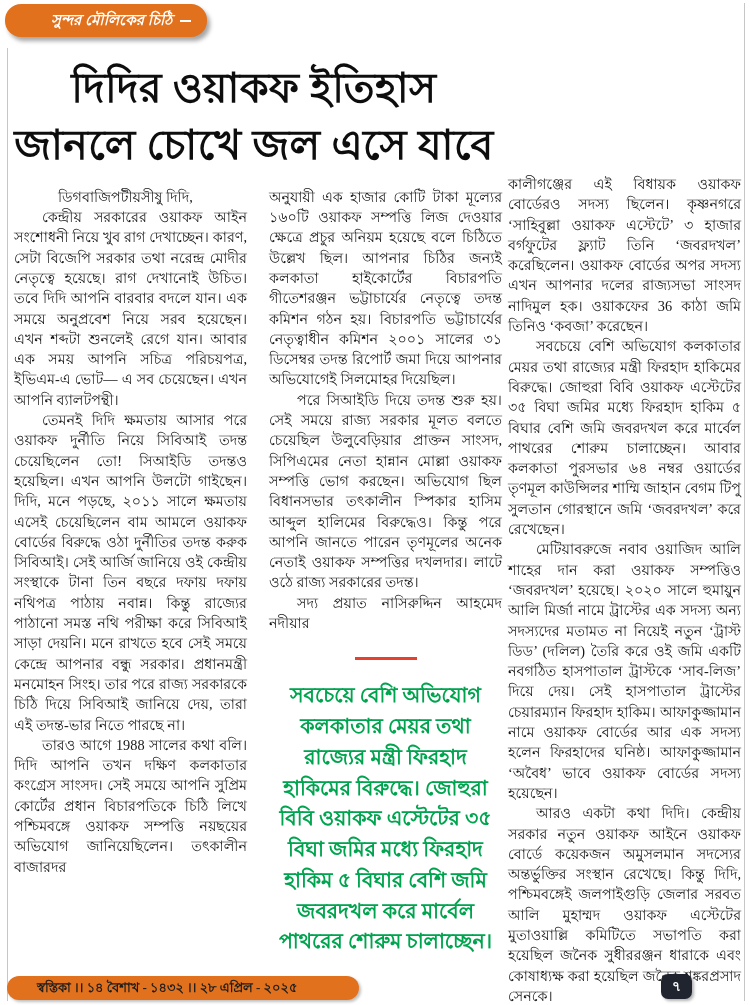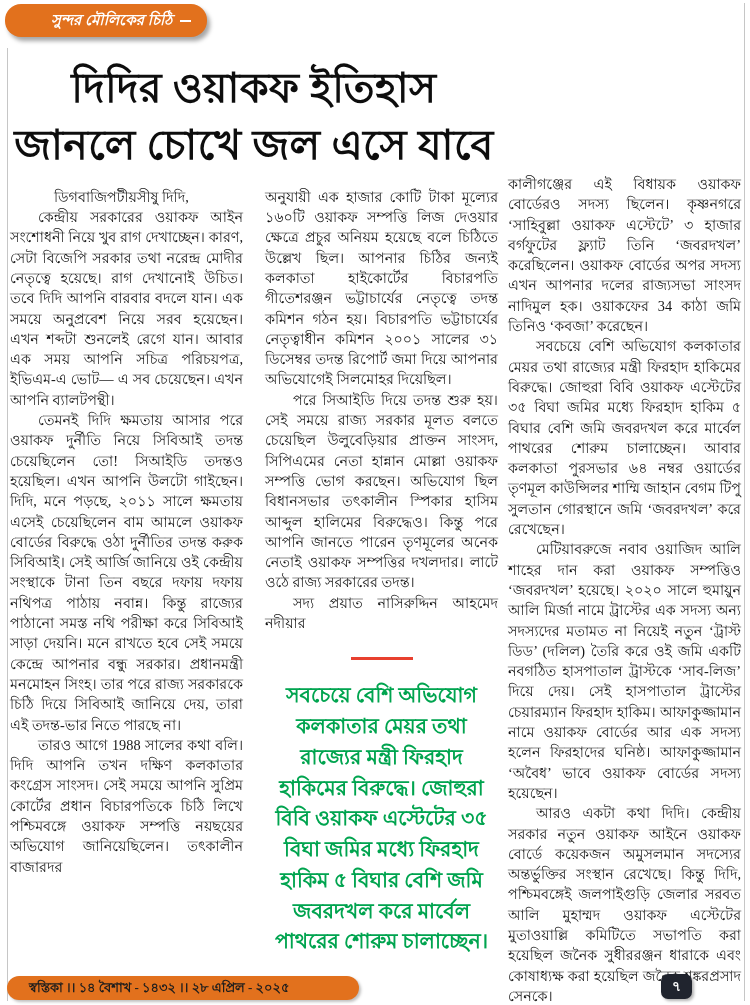--- a/index.html
+++ b/index.html
@@ -33,21 +33,21 @@
     font-size:15px;white-space:nowrap;
     font-family:"Liberation Serif","DejaVu Serif",serif;
   }
   .banner-rule{flex:1;height:2px;background:#ffffff;margin-left:8px;}
 
   
   .content{
     position:absolute;left:14px;right:10px;top:46px;bottom:30px;
     display:flex;gap:14px;
   }
-  .main-left{width:480px;flex:none;display:flex;flex-direction:column;align-items:center;}
+  .main-left{width:480px;flex:none;display:flex;flex-direction:column;}
   .headline{
     text-align:center;font-weight:bold;color:#0d0d0d;
     font-size:41px;line-height:1.4;letter-spacing:.5px;
     margin:14px 0 12px;
   }
   .cols{display:flex;gap:22px;flex:1;}
   .col{
     width:233px;flex:none;
     text-align:justify;font-size:14.3px;line-height:1.42;color:#161616;
   }
@@ -61,21 +61,21 @@
   .pull-quote{
     color:var(--quote_green);font-weight:bold;
     font-size:20.5px;line-height:1.5;text-align:center;
   }
 
   
   .footer{position:absolute;left:7px;right:0;bottom:5px;height:26px;}
   .issue-bar{
     position:absolute;left:0;bottom:0;width:352px;height:24px;
     background:var(--banner_bg);border-radius:12px;
-    display:flex;align-items:center;padding-left:22px;
+    display:flex;align-items:center;padding-left:30px;
     box-shadow:2px 2px 3px rgba(0,0,0,.25);
   }
   .issue-text{color:#1d1d1d;font-weight:bold;font-size:13px;white-space:nowrap;}
   .page-badge{
     position:absolute;right:58px;bottom:1px;width:31px;height:25px;
     background:var(--page_badge_bg);border-radius:7px;
     display:flex;align-items:center;justify-content:center;
     box-shadow:2px 2px 3px rgba(0,0,0,.3);
   }
   .page-num{color:#ffffff;font-weight:bold;font-size:14px;}
@@ -115,21 +115,21 @@
           <p class="indent">পরে সিআইডি দিয়ে তদন্ত শুরু হয়। সেই সময়ে রাজ্য সরকার মূলত বলতে চেয়েছিল উলুবেড়িয়ার প্রাক্তন সাংসদ, সিপিএমের নেতা হান্নান মোল্লা ওয়াকফ সম্পত্তি ভোগ করছেন। অভিযোগ ছিল বিধানসভার তৎকালীন স্পিকার হাসিম আব্দুল হালিমের বিরুদ্ধেও। কিন্তু পরে আপনি জানতে পারেন তৃণমূলের অনেক নেতাই ওয়াকফ সম্পত্তির দখলদার। লাটে ওঠে রাজ্য সরকারের তদন্ত।</p>
           <p class="indent">সদ্য প্রয়াত নাসিরুদ্দিন আহমেদ নদীয়ার</p>
           <div class="quote-divider"></div>
           <div class="pull-quote">সবচেয়ে বেশি অভিযোগ কলকাতার মেয়র তথা রাজ্যের মন্ত্রী ফিরহাদ হাকিমের বিরুদ্ধে। জোহুরা বিবি ওয়াকফ এস্টেটের ৩৫ বিঘা জমির মধ্যে ফিরহাদ হাকিম ৫ বিঘার বেশি জমি জবরদখল করে মার্বেল পাথরের শোরুম চালাচ্ছেন।</div>
         </div>
 
       </div>
     </div>
 
     <div class="col col3">
-      <p>কালীগঞ্জের এই বিধায়ক ওয়াকফ বোর্ডেরও সদস্য ছিলেন। কৃষ্ণনগরে ‘সাহিবুল্লা ওয়াকফ এস্টেটে’ ৩ হাজার বর্গফুটের ফ্ল্যাট তিনি ‘জবরদখল’ করেছিলেন। ওয়াকফ বোর্ডের অপর সদস্য এখন আপনার দলের রাজ্যসভা সাংসদ নাদিমুল হক। ওয়াকফের 34 কাঠা জমি তিনিও ‘কবজা’ করেছেন।</p>
+      <p>কালীগঞ্জের এই বিধায়ক ওয়াকফ বোর্ডেরও সদস্য ছিলেন। কৃষ্ণনগরে ‘সাহিবুল্লা ওয়াকফ এস্টেটে’ ৩ হাজার বর্গফুটের ফ্ল্যাট তিনি ‘জবরদখল’ করেছিলেন। ওয়াকফ বোর্ডের অপর সদস্য এখন আপনার দলের রাজ্যসভা সাংসদ নাদিমুল হক। ওয়াকফের 36 কাঠা জমি তিনিও ‘কবজা’ করেছেন।</p>
       <p class="indent">সবচেয়ে বেশি অভিযোগ কলকাতার মেয়র তথা রাজ্যের মন্ত্রী ফিরহাদ হাকিমের বিরুদ্ধে। জোহুরা বিবি ওয়াকফ এস্টেটের ৩৫ বিঘা জমির মধ্যে ফিরহাদ হাকিম ৫ বিঘার বেশি জমি জবরদখল করে মার্বেল পাথরের শোরুম চালাচ্ছেন। আবার কলকাতা পুরসভার ৬৪ নম্বর ওয়ার্ডের তৃণমূল কাউন্সিলর শাম্মি জাহান বেগম টিপু সুলতান গোরস্থানে জমি ‘জবরদখল’ করে রেখেছেন।</p>
       <p class="indent">মেটিয়াবরুজে নবাব ওয়াজিদ আলি শাহের দান করা ওয়াকফ সম্পত্তিও ‘জবরদখল’ হয়েছে। ২০২০ সালে হুমায়ুন আলি মির্জা নামে ট্রাস্টের এক সদস্য অন্য সদস্যদের মতামত না নিয়েই নতুন ‘ট্রাস্ট ডিড’ (দলিল) তৈরি করে ওই জমি একটি নবগঠিত হাসপাতাল ট্রাস্টকে ‘সাব-লিজ’ দিয়ে দেয়। সেই হাসপাতাল ট্রাস্টের চেয়ারম্যান ফিরহাদ হাকিম। আফাকুজ্জামান নামে ওয়াকফ বোর্ডের আর এক সদস্য হলেন ফিরহাদের ঘনিষ্ঠ। আফাকুজ্জামান ‘অবৈধ’ ভাবে ওয়াকফ বোর্ডের সদস্য হয়েছেন।</p>
       <p class="indent">আরও একটা কথা দিদি। কেন্দ্রীয় সরকার নতুন ওয়াকফ আইনে ওয়াকফ বোর্ডে কয়েকজন অমুসলমান সদস্যের অন্তর্ভুক্তির সংস্থান রেখেছে। কিন্তু দিদি, পশ্চিমবঙ্গেই জলপাইগুড়ি জেলার সরবত আলি মুহাম্মদ ওয়াকফ এস্টেটের মুতাওয়াল্লি কমিটিতে সভাপতি করা হয়েছিল জনৈক সুধীররঞ্জন ধারাকে এবং কোষাধ্যক্ষ করা হয়েছিল জনৈক শঙ্করপ্রসাদ সেনকে।</p>
 
     </div>
 
   </div>
 
   <div class="footer">
     <div class="issue-bar">

